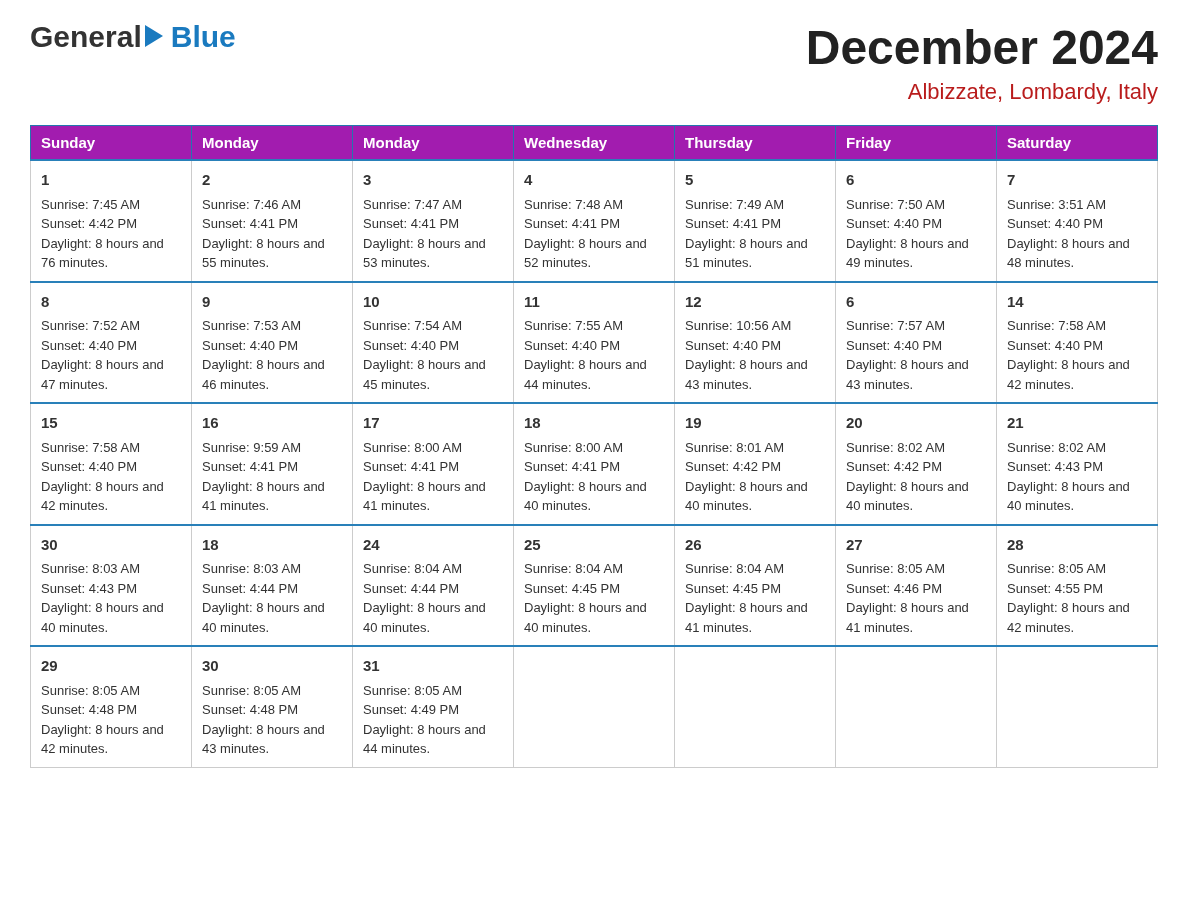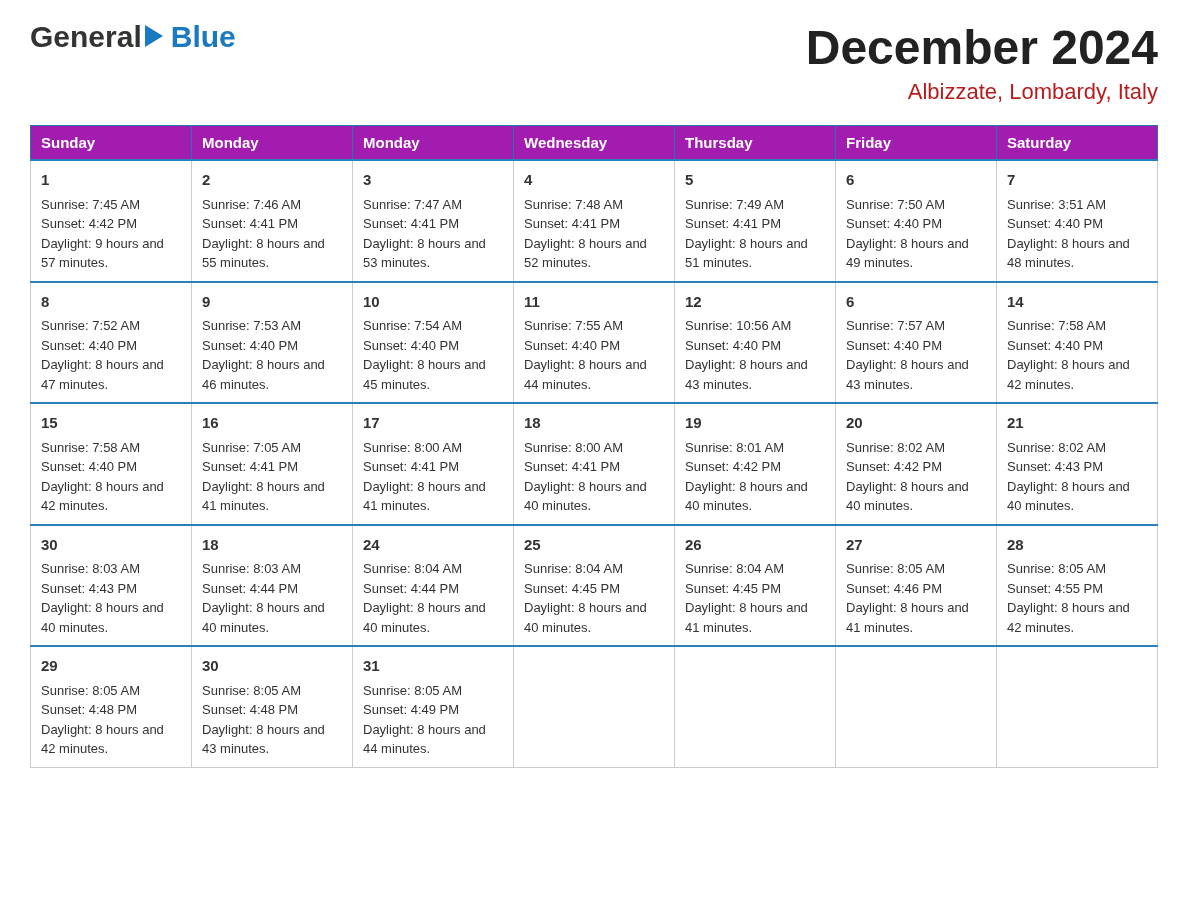--- a/index.html
+++ b/index.html
@@ -104,21 +104,21 @@
         <th>Friday</th>
         <th>Saturday</th>
       </tr>
   </thead>
   <tbody id="calendar-body">
   <tr>
         <td>
         <span class="day-num">1</span>
         <span>Sunrise: 7:45 AM</span><br>
         <span>Sunset: 4:42 PM</span><br>
-        <span>Daylight: 9 hours and 57 minutes.</span>
+        <span>Daylight: 8 hours and 76 minutes.</span>
       </td>
         <td>
         <span class="day-num">2</span>
         <span>Sunrise: 7:46 AM</span><br>
         <span>Sunset: 4:41 PM</span><br>
         <span>Daylight: 8 hours and 55 minutes.</span>
       </td>
         <td>
         <span class="day-num">3</span>
         <span>Sunrise: 7:47 AM</span><br>
@@ -196,21 +196,21 @@
       </tr>
       <tr>
         <td>
         <span class="day-num">15</span>
         <span>Sunrise: 7:58 AM</span><br>
         <span>Sunset: 4:40 PM</span><br>
         <span>Daylight: 8 hours and 42 minutes.</span>
       </td>
         <td>
         <span class="day-num">16</span>
-        <span>Sunrise: 7:05 AM</span><br>
+        <span>Sunrise: 9:59 AM</span><br>
         <span>Sunset: 4:41 PM</span><br>
         <span>Daylight: 8 hours and 41 minutes.</span>
       </td>
         <td>
         <span class="day-num">17</span>
         <span>Sunrise: 8:00 AM</span><br>
         <span>Sunset: 4:41 PM</span><br>
         <span>Daylight: 8 hours and 41 minutes.</span>
       </td>
         <td>

